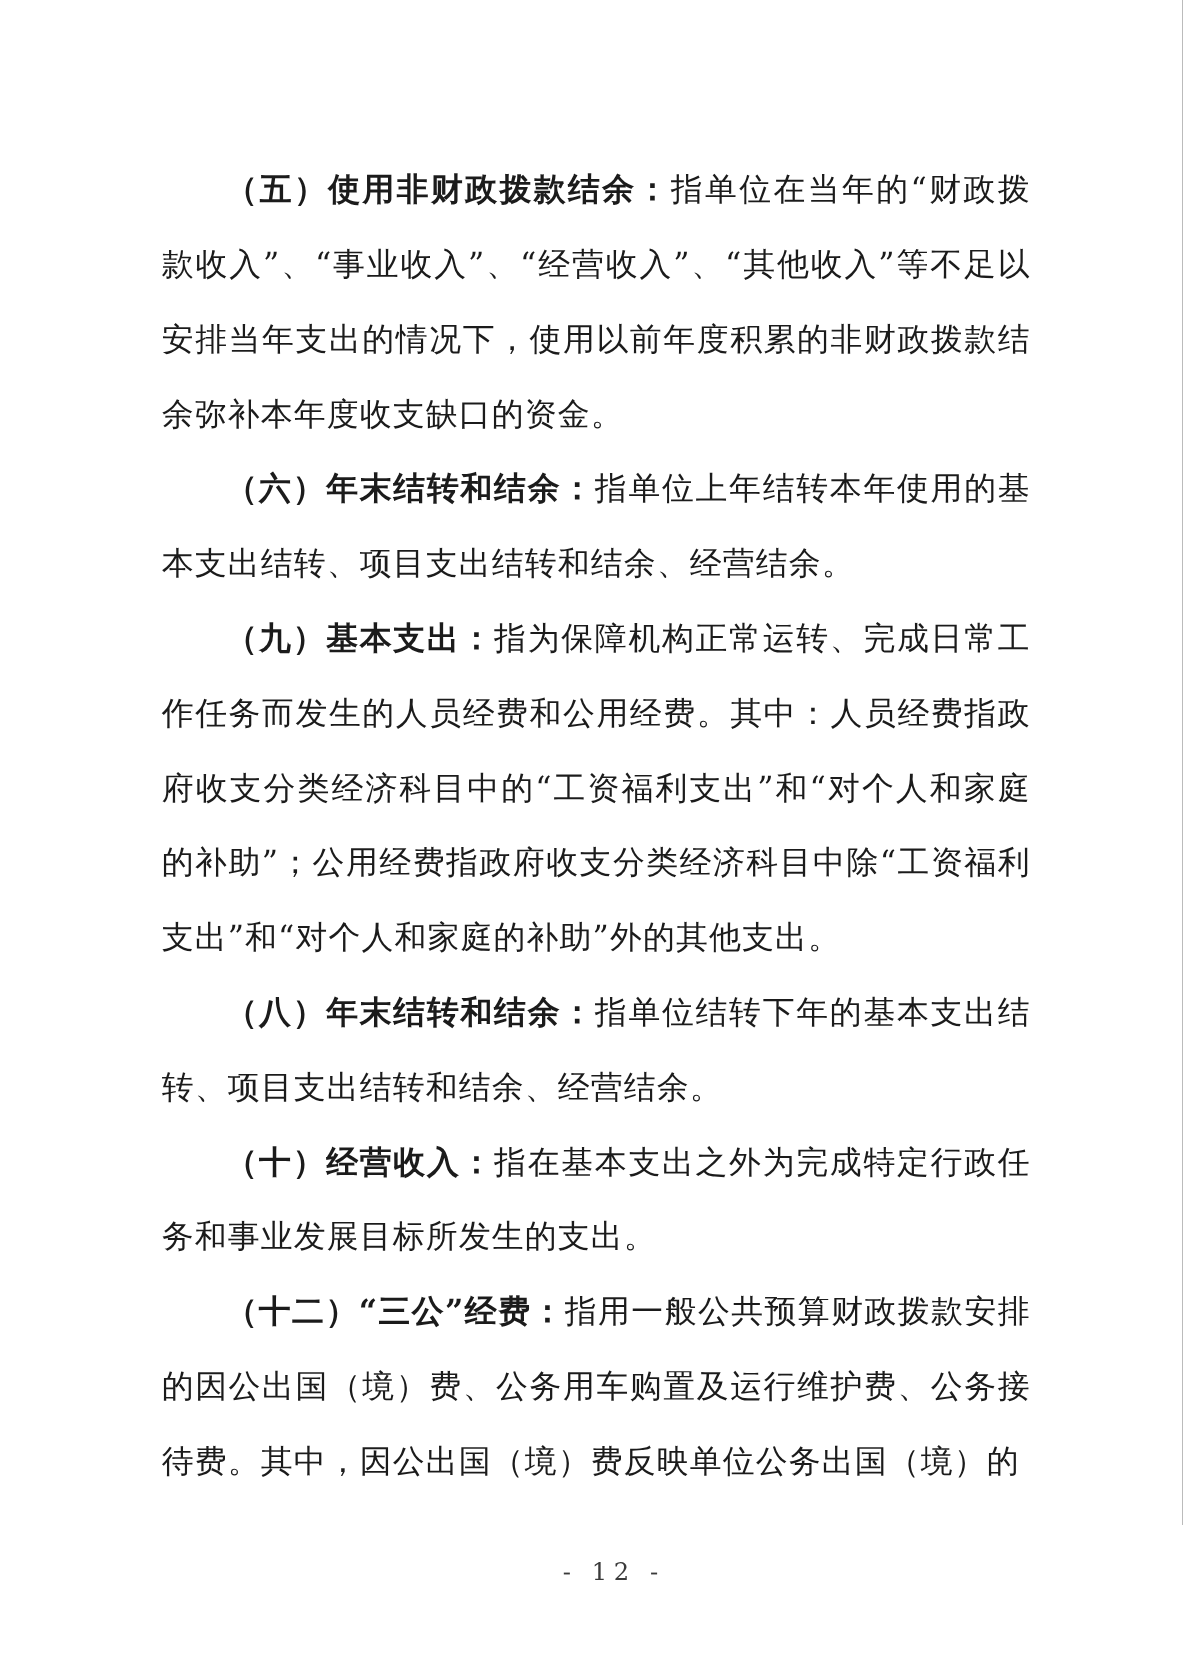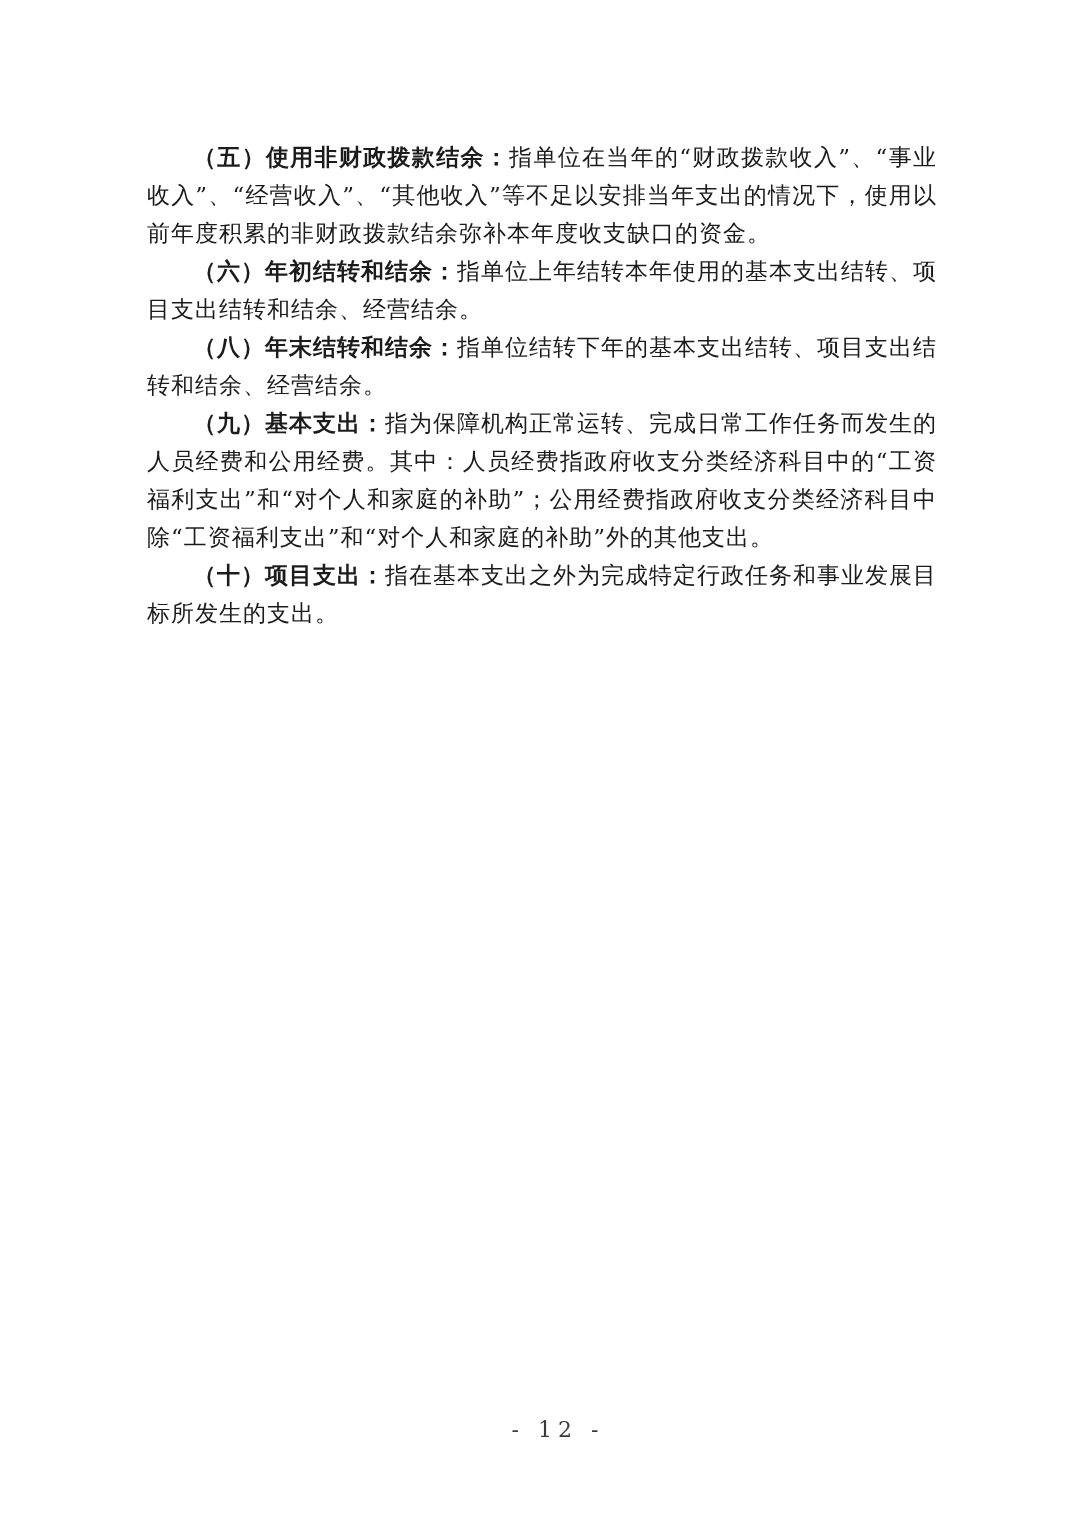--- a/index.html
+++ b/index.html
@@ -16,22 +16,22 @@
     overflow: hidden;
   }
   .content {
     position: absolute;
     top: 138px;
     left: 147px;
     right: 138px;
     color: #1b1b1b;
   }
   .para {
-    font-size: 23px;
-    line-height: 38px;
+    font-size: 29px;
+    line-height: 68px;
     text-align: justify;
     text-justify: inter-ideograph;
     text-indent: 2em;
     letter-spacing: 1px;
     word-break: break-all;
   }
   .para .lead {
     font-weight: 700;
   }
   .para .body {
@@ -51,26 +51,29 @@
 </style>
 </head>
 <body>
 
 <div class="page">
   <div class="content">
     <p class="para">
       <span class="lead">（五）使用非财政拨款结余：</span><span class="body">指单位在当年的“财政拨款收入”、“事业收入”、“经营收入”、“其他收入”等不足以安排当年支出的情况下，使用以前年度积累的非财政拨款结余弥补本年度收支缺口的资金。</span>
     </p>
     <p class="para">
-      <span class="lead">（六）年初结转和结余：</span><span class="body">指单位上年结转本年使用的基本支出结转、项目支出结转和结余、经营结余。</span>
+      <span class="lead">（六）年末结转和结余：</span><span class="body">指单位上年结转本年使用的基本支出结转、项目支出结转和结余、经营结余。</span>
+    </p>
+    <p class="para">
+      <span class="lead">（九）基本支出：</span><span class="body">指为保障机构正常运转、完成日常工作任务而发生的人员经费和公用经费。其中：人员经费指政府收支分类经济科目中的“工资福利支出”和“对个人和家庭的补助”；公用经费指政府收支分类经济科目中除“工资福利支出”和“对个人和家庭的补助”外的其他支出。</span>
     </p>
     <p class="para">
       <span class="lead">（八）年末结转和结余：</span><span class="body">指单位结转下年的基本支出结转、项目支出结转和结余、经营结余。</span>
     </p>
     <p class="para">
-      <span class="lead">（九）基本支出：</span><span class="body">指为保障机构正常运转、完成日常工作任务而发生的人员经费和公用经费。其中：人员经费指政府收支分类经济科目中的“工资福利支出”和“对个人和家庭的补助”；公用经费指政府收支分类经济科目中除“工资福利支出”和“对个人和家庭的补助”外的其他支出。</span>
+      <span class="lead">（十）经营收入：</span><span class="body">指在基本支出之外为完成特定行政任务和事业发展目标所发生的支出。</span>
     </p>
     <p class="para">
-      <span class="lead">（十）项目支出：</span><span class="body">指在基本支出之外为完成特定行政任务和事业发展目标所发生的支出。</span>
+      <span class="lead">（十二）“三公”经费：</span><span class="body">指用一般公共预算财政拨款安排的因公出国（境）费、公务用车购置及运行维护费、公务接待费。其中，因公出国（境）费反映单位公务出国（境）的</span>
     </p>
   </div>
   <div class="footer">- 12 -</div>
 </div>
 
 </body></html>

